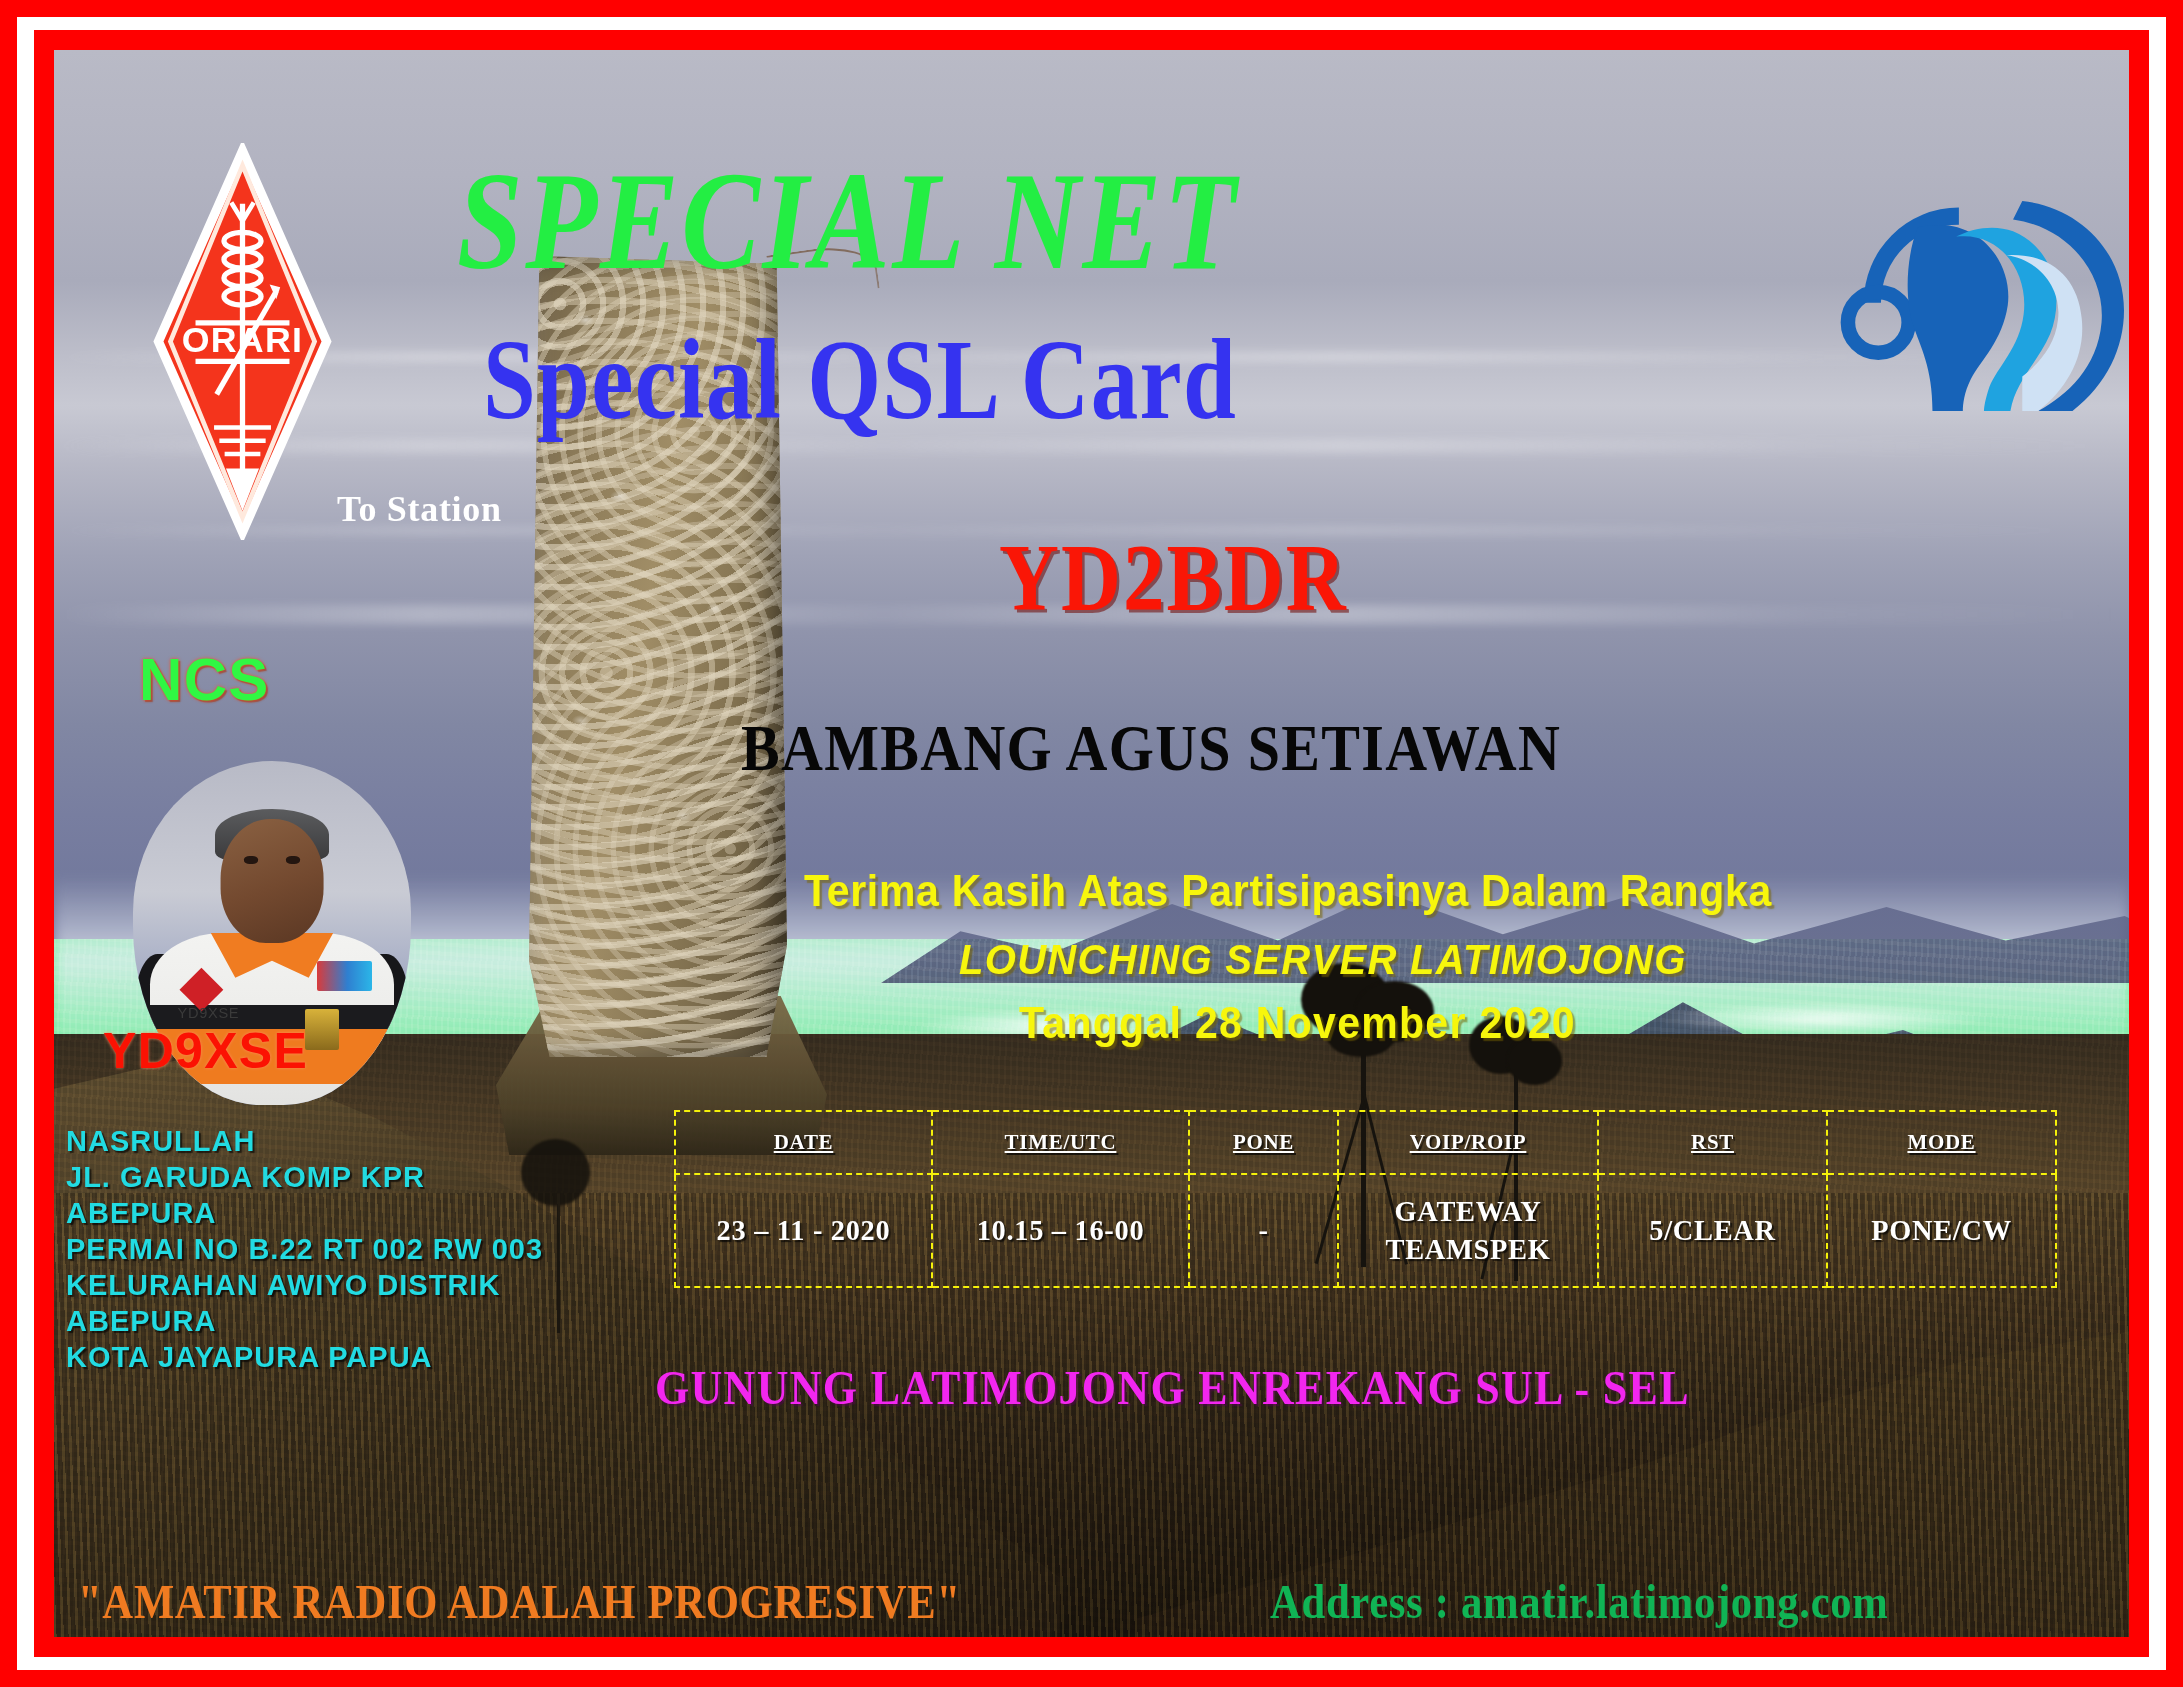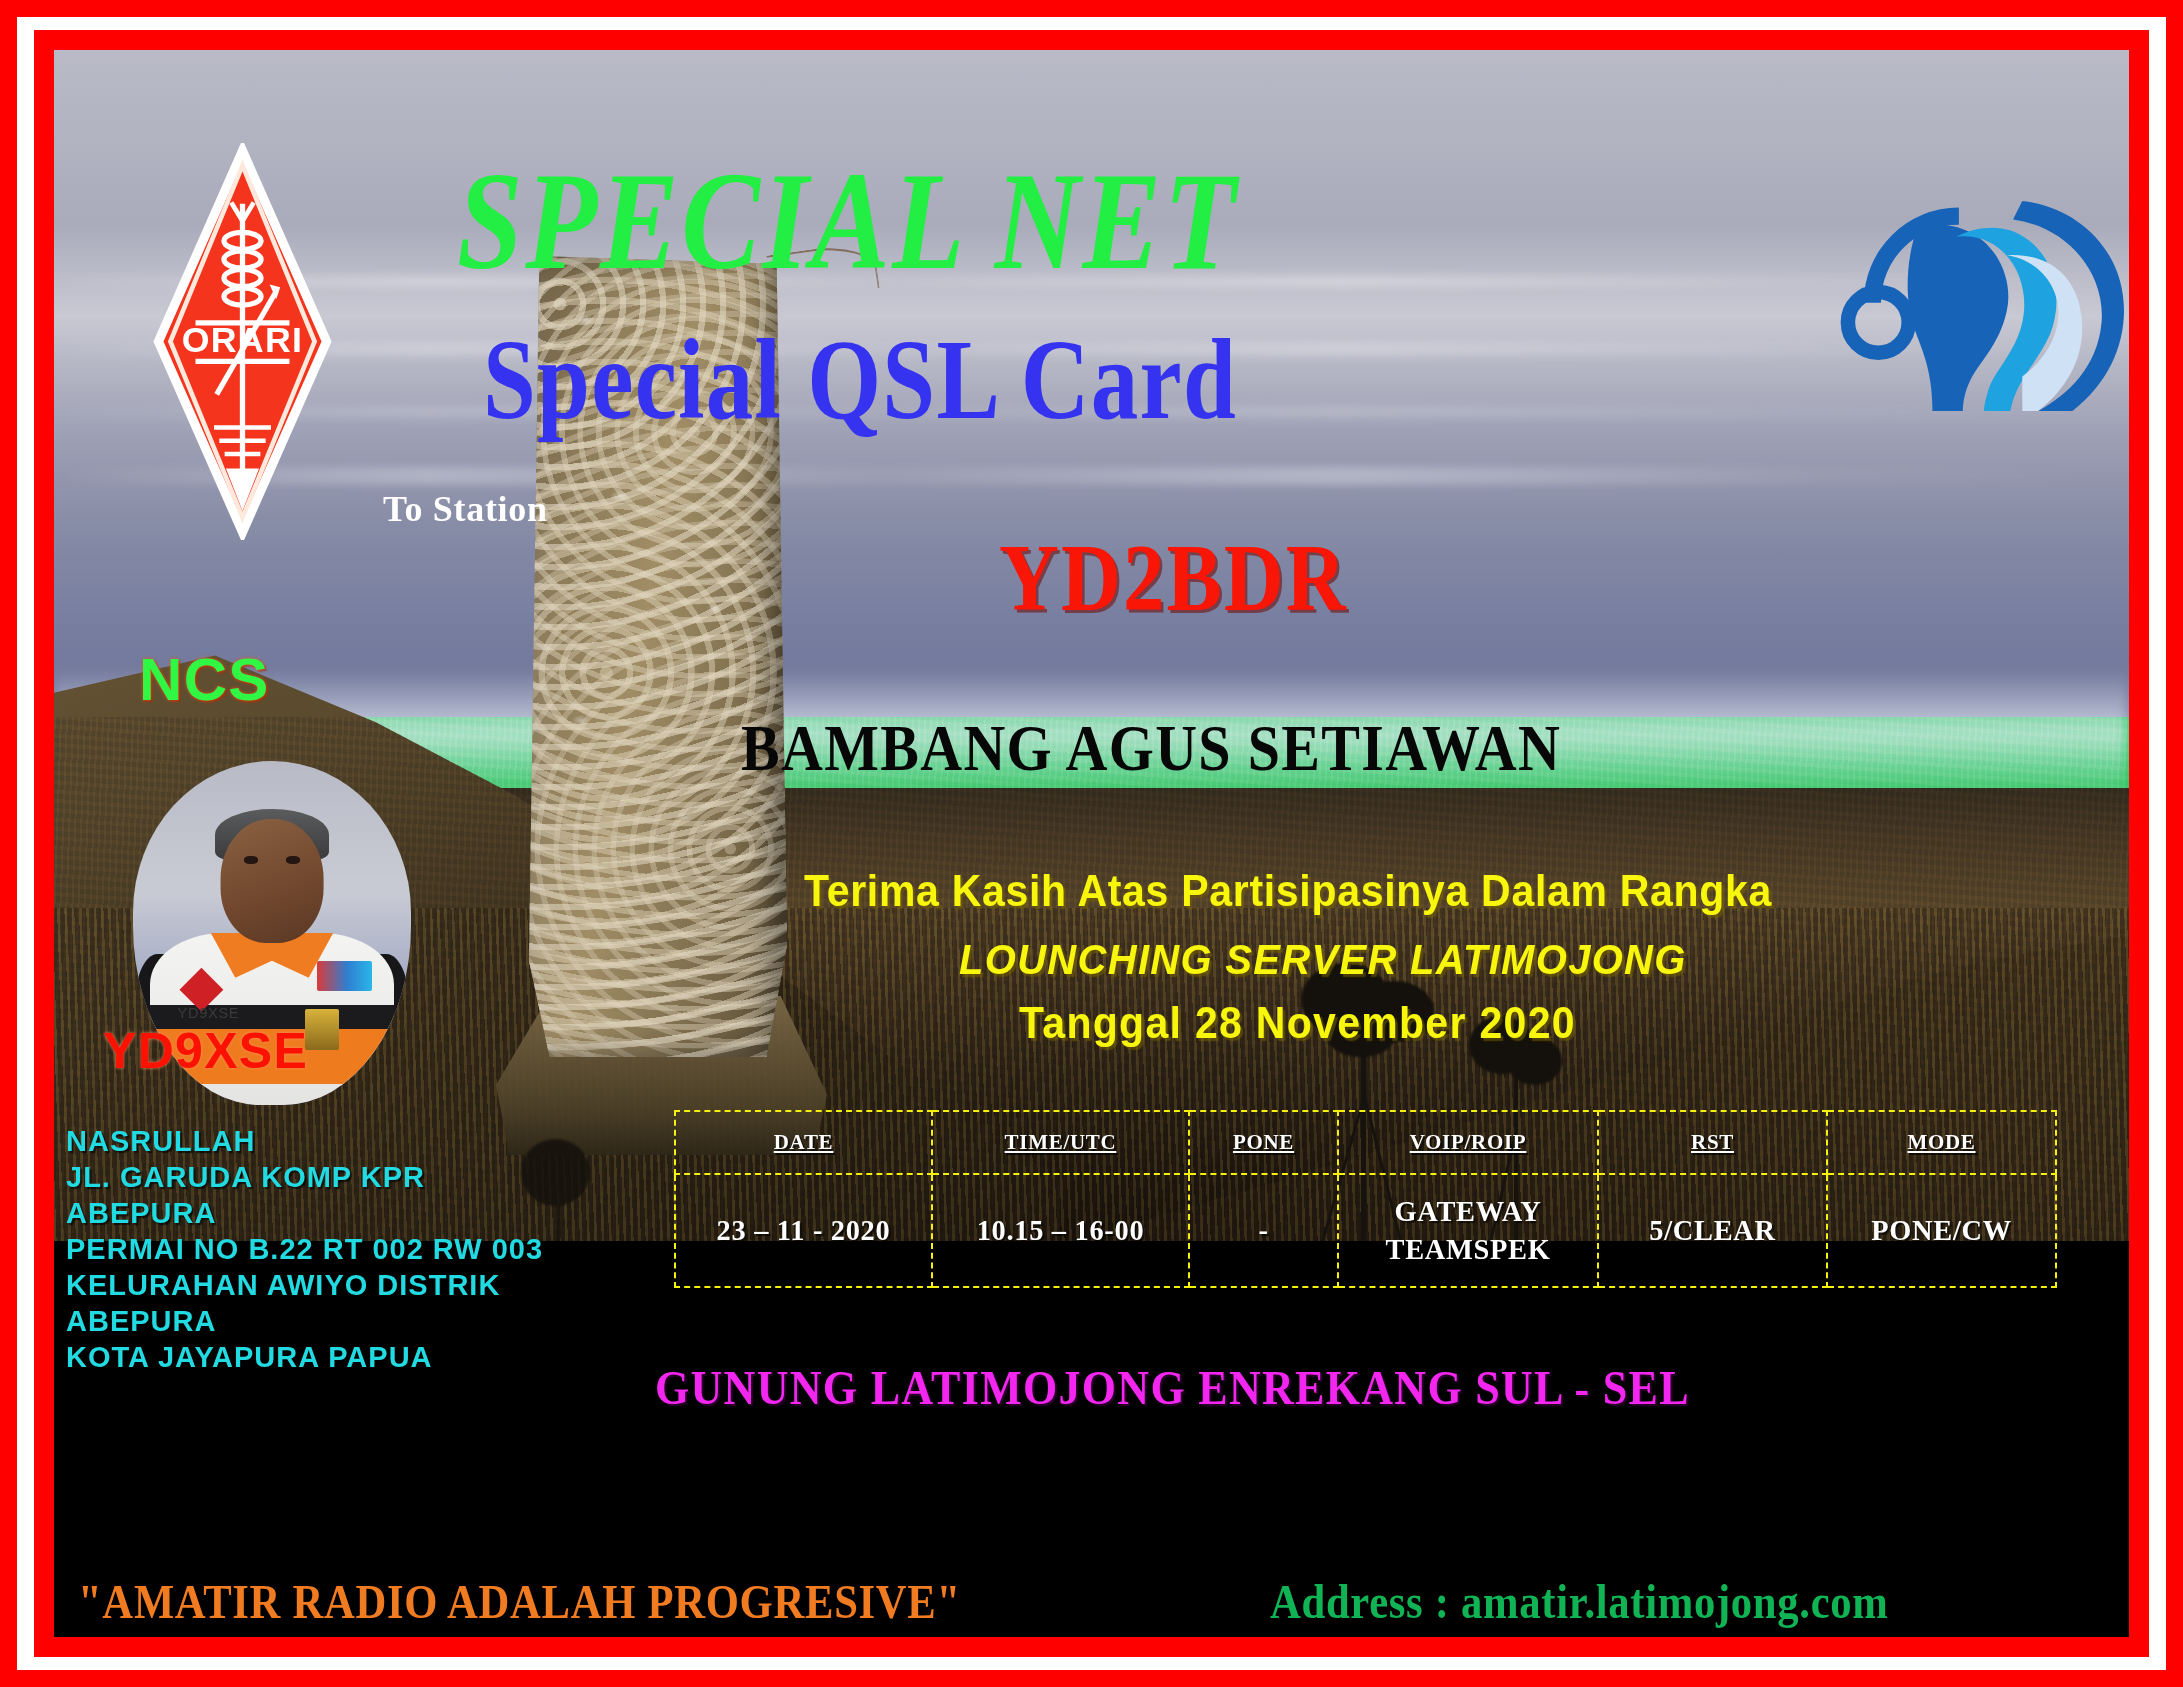--- a/index.html
+++ b/index.html
@@ -22,23 +22,23 @@
   .border-inner{
     position:absolute;left:34px;top:30px;right:34px;bottom:30px;
     box-sizing:border-box;
     border:20px solid #FF0000;
     background:#000;
   }
 
   
   .photo{
     position:absolute;left:54px;top:50px;
-    width:2075px;height:1191px;
+    width:2075px;height:1587px;
     overflow:hidden;
-    background:#22c55e;
+    background:#86efac;
   }
   .sky{
     position:absolute;left:0;top:0;width:100%;height:48%;
     background:
       linear-gradient(180deg,
         #b9bac6 0%, #b2b3c1 14%, #a9abbb 26%,
         #bcbdc9 34%, #c8c9d3 40%, #b6b7c5 47%,
         #9fa2b6 57%, #8f93ab 66%, #8187a3 76%,
         #787ea0 86%, #6e759a 100%);
     height:56%;
@@ -217,21 +217,21 @@
   .title-qsl{
     left:483px;top:314px;
     font-family:"Liberation Serif",serif;
     font-weight:bold;font-size:99px;color:#3533f0;
     letter-spacing:1.3px;
     transform:scaleY(1.16) scaleX(.96);transform-origin:left top;
   }
   .to-station{
     left:337px;top:488px;
     font-family:"Liberation Serif",serif;font-weight:bold;
-    font-size:36px;color:#ffffff;letter-spacing:0.7px;margin-left:46px;
+    font-size:36px;color:#ffffff;letter-spacing:0.7px;
   }
   .callsign{
     left:999px;top:523px;
     font-family:"Liberation Serif",serif;font-weight:bold;
     font-size:83px;color:#fa1606;letter-spacing:2px;
     transform:scaleY(1.14);transform-origin:left top;
     text-shadow:2.6px 2.6px 0 rgba(110,6,2,.55);
   }
   .opname{
     left:741px;top:711px;

